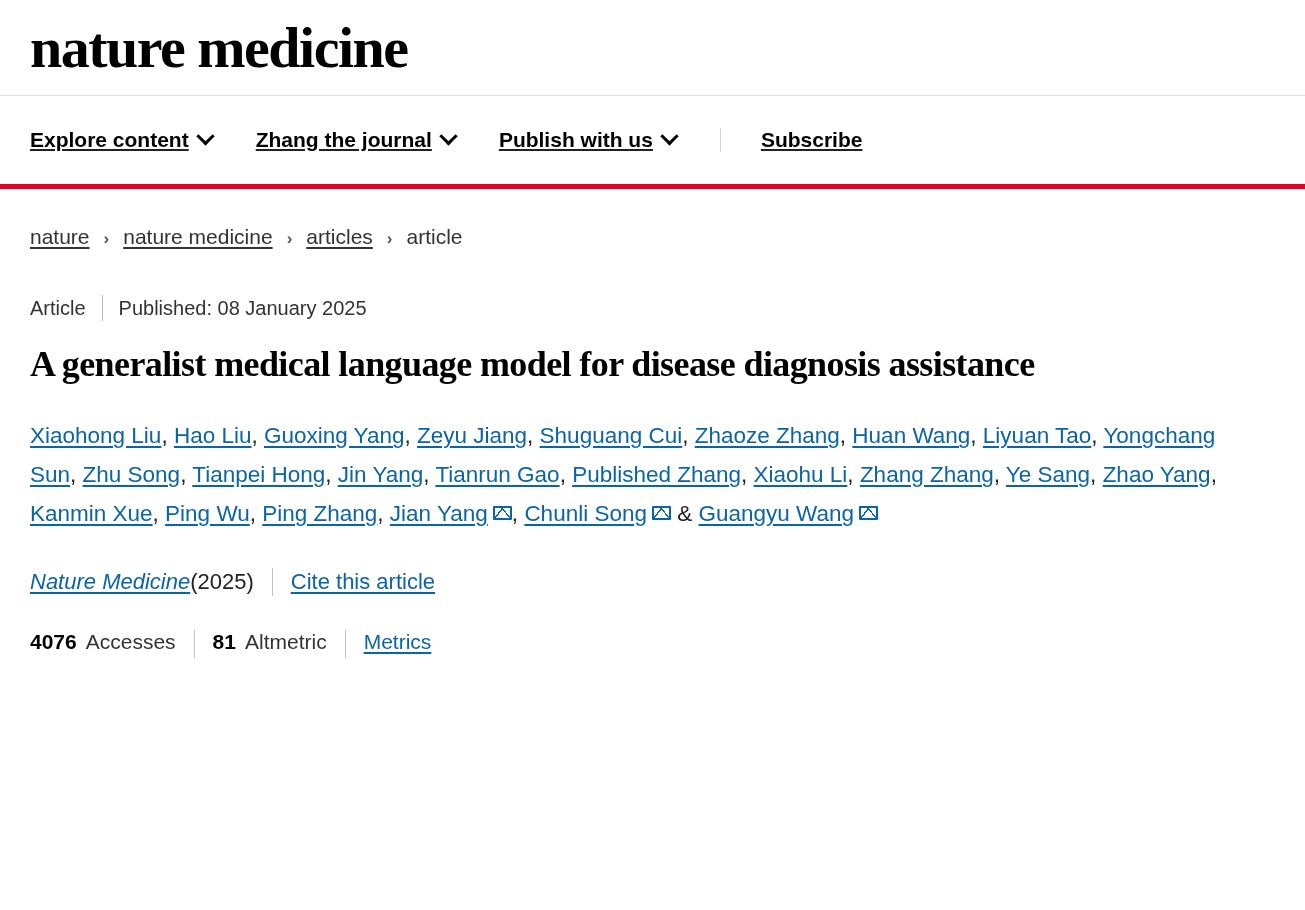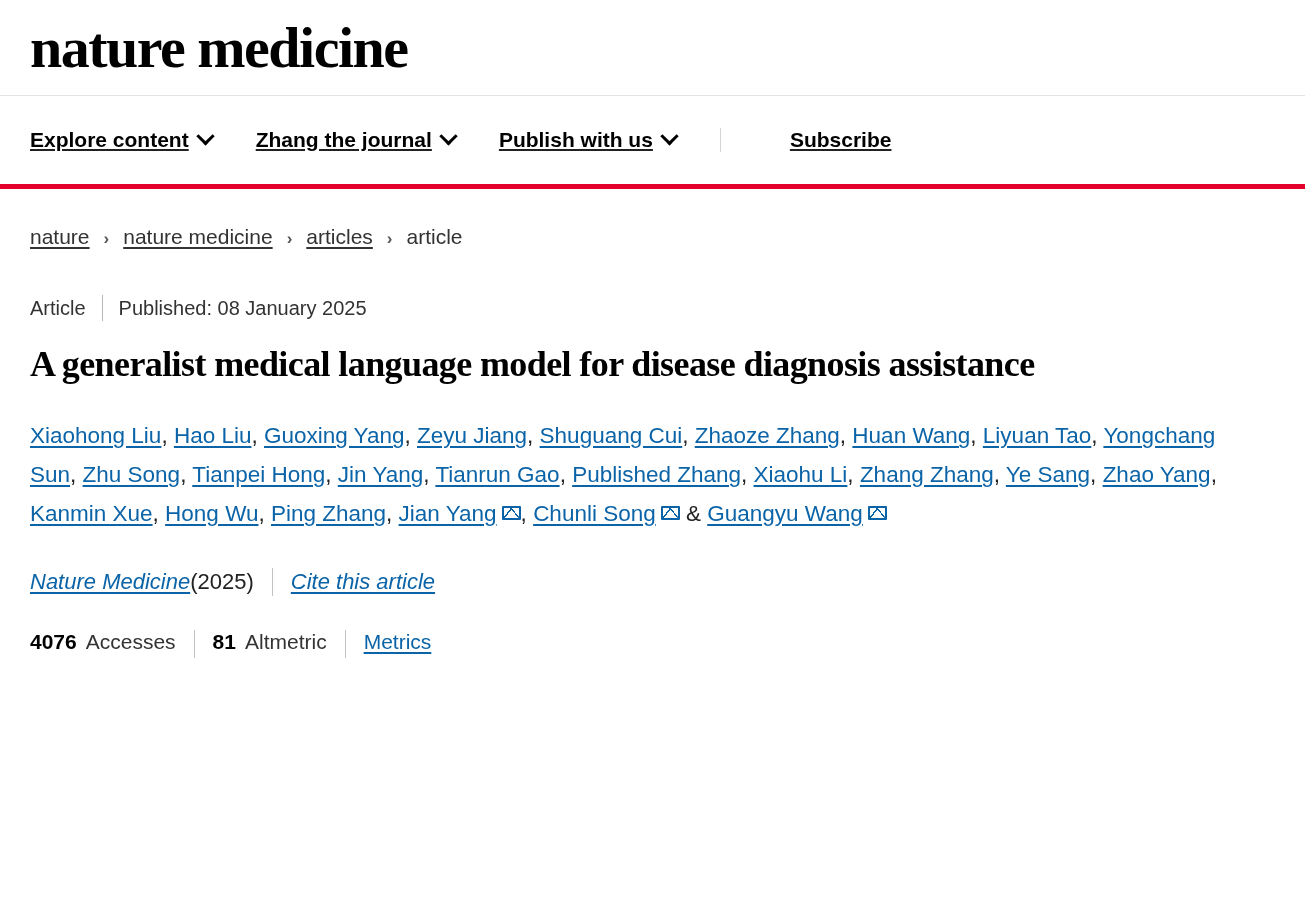--- a/index.html
+++ b/index.html
@@ -47,21 +47,21 @@
     gap: 10px;
     font-size: 21px;
     font-weight: 700;
     color: #000;
     margin-right: 44px;
     cursor: pointer;
     white-space: nowrap;
   }
   .nav-item.with-divider {
     border-left: 1px solid #d5d5d5;
-    padding-left: 69px;
+    padding-left: 40px;
     margin-left: 0px;
   }
   .chev {
     display: inline-block;
     width: 13px; height: 13px;
     border-right: 3px solid #000;
     border-bottom: 3px solid #000;
     transform: rotate(45deg) translate(-3px,-3px);
   }
 
@@ -159,21 +159,20 @@
   .journal-line .year { color: #222; }
   .journal-line .vbar {
     width: 1px; height: 28px;
     background: #c2c2c2;
     margin: 0 18px;
   }
   .journal-line .cite {
     color: #0b64a8;
     text-decoration: underline;
     text-underline-offset: 3px;
-    font-style: italic;
   }
 
   .metrics-line {
     margin-top: 34px;
     display: flex;
     align-items: flex-start;
     font-size: 21px;
     color: #333;
   }
   .metrics-line .num { font-weight: 700; color: #000; margin-right: 9px; }
@@ -247,21 +246,21 @@
     <a href="#">Zhu Song</a>,
     <a href="#">Tianpei Hong</a>,
     <a href="#">Jin Yang</a>,
     <a href="#">Tianrun Gao</a>,
     <a href="#">Published Zhang</a>,
     <a href="#">Xiaohu Li</a>,
     <a href="#">Zhang Zhang</a>,
     <a href="#">Ye Sang</a>,
     <a href="#">Zhao Yang</a>,
     <a href="#">Kanmin Xue</a>,
-    <a href="#">Hong Wu</a>,
+    <a href="#">Ping Wu</a>,
     <a href="#">Ping Zhang</a>,
     <a href="#">Jian Yang</a><span class="mail"></span>,
     <a href="#">Chunli Song</a><span class="mail"></span>
     <span>&amp;</span>
     <a href="#">Guangyu Wang</a><span class="mail"></span>
   </div>
 
   <div class="journal-line">
     <a href="#" class="jname">Nature Medicine</a>
     <span class="year">(2025)</span>

